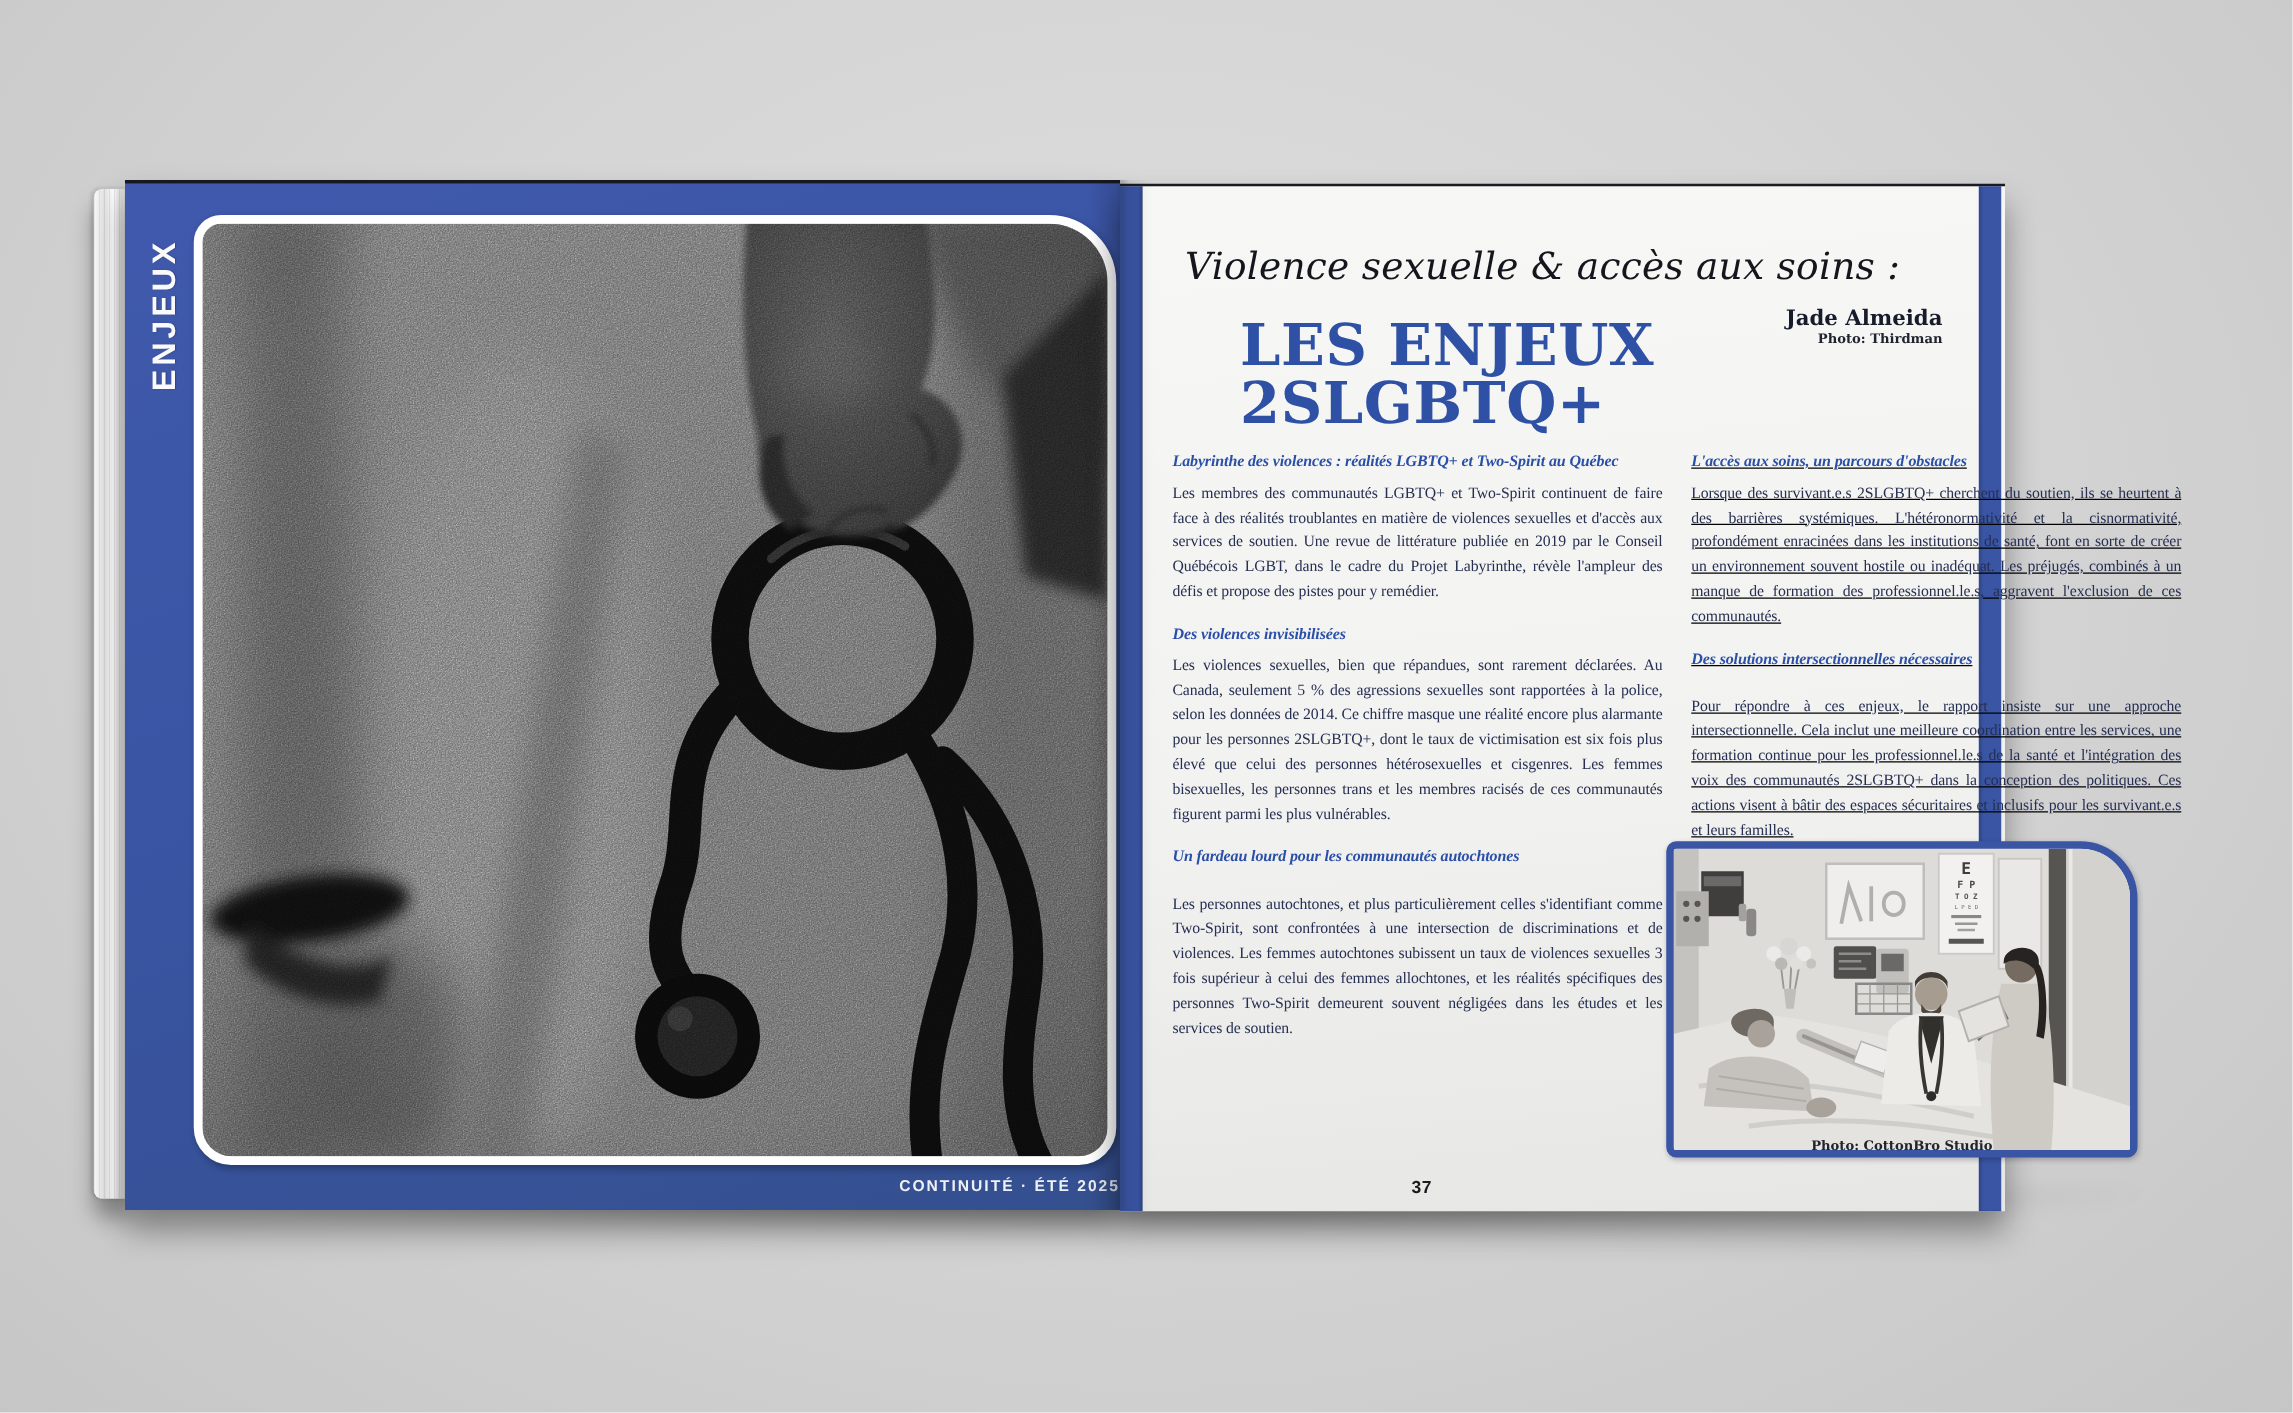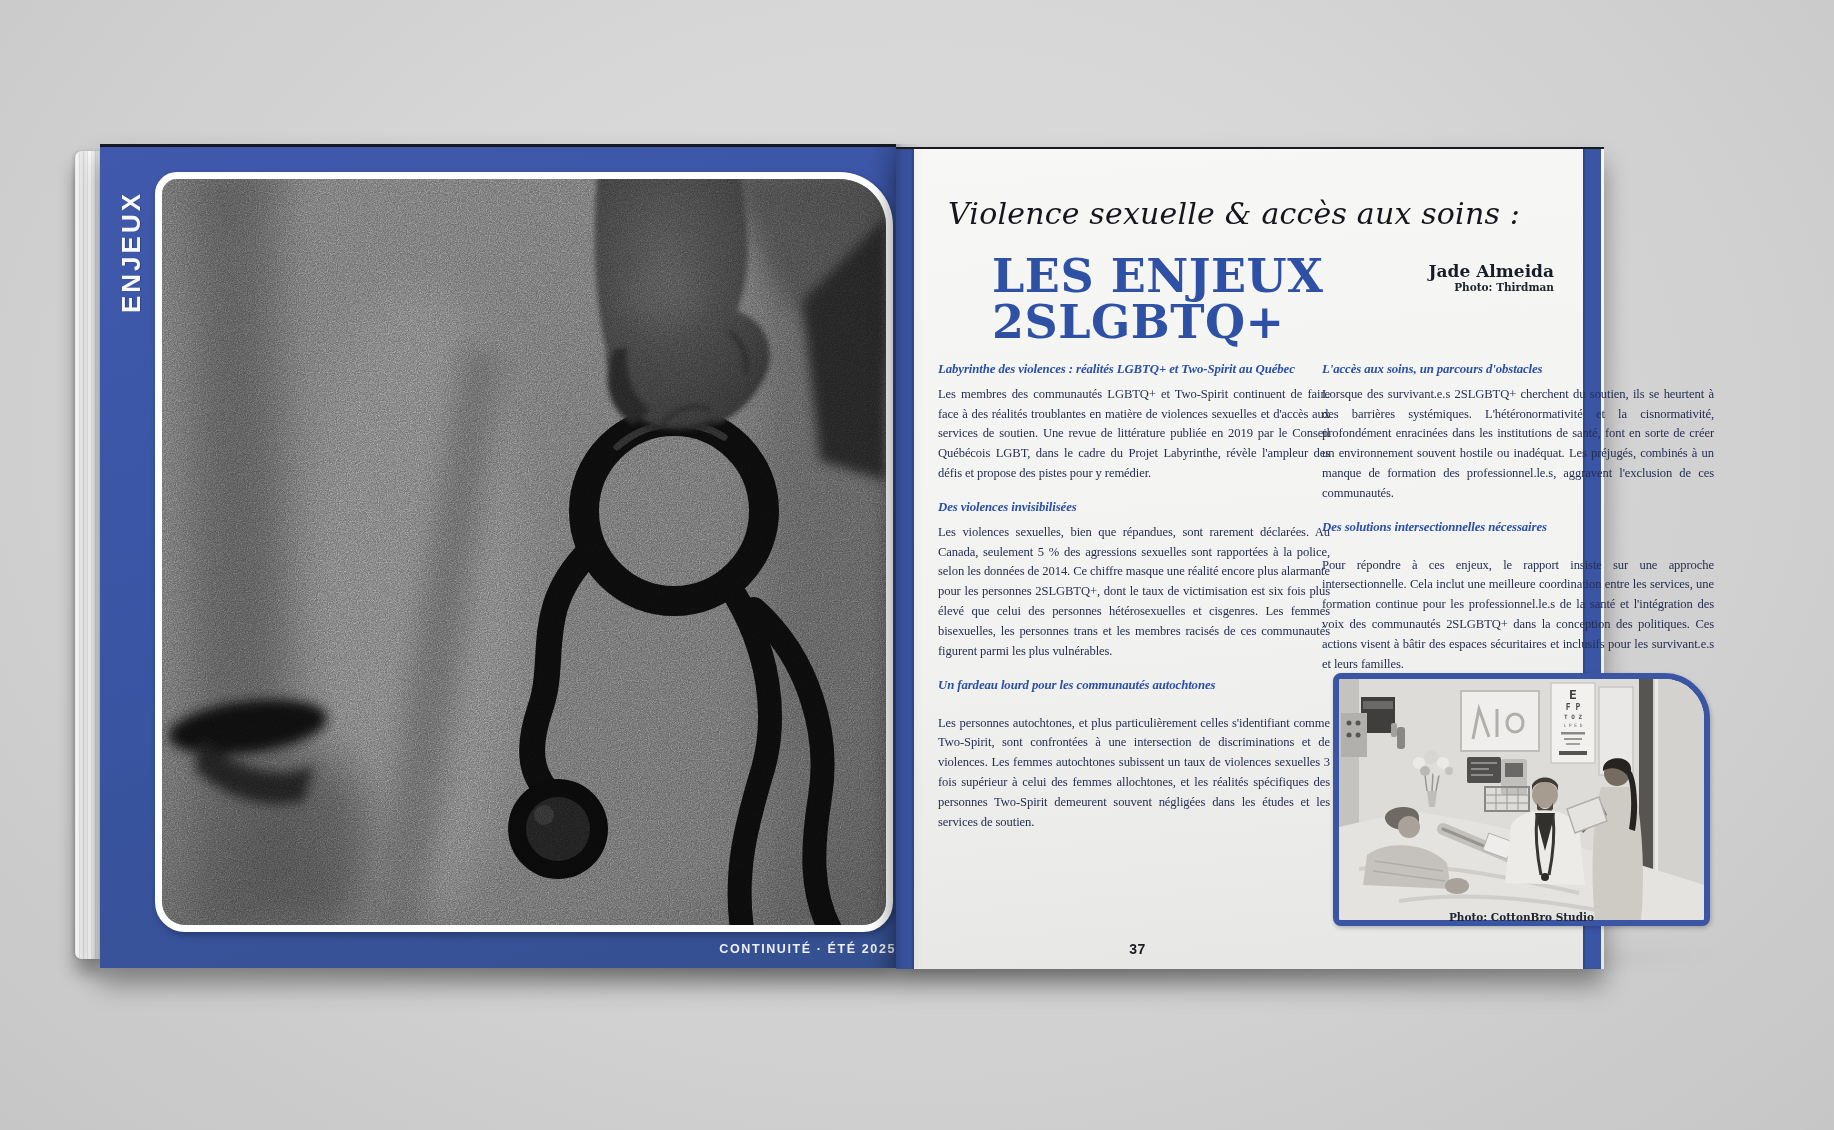--- a/index.html
+++ b/index.html
@@ -60,26 +60,26 @@
   .spine-bar.left{left:0;box-shadow:inset -2px 0 2px rgba(0,0,0,.18);}
   .spine-bar.right{right:3px;box-shadow:inset 2px 0 2px rgba(0,0,0,.18);}
   .kicker{
     position:absolute;left:52px;top:48px;color:#15161d;
     font:italic 30px/1.15 "DejaVu Serif", serif;letter-spacing:.2px;
   }
   .article-title{
     position:absolute;left:52px;top:104px;color:#2e51a6;
     font:700 46px/1 "DejaVu Serif", serif;letter-spacing:.5px;margin-left:44px;
   }
-  .byline{position:absolute;right:50px;top:96px;text-align:right;margin-top:16px;}
+  .byline{position:absolute;right:50px;top:96px;text-align:right;}
   .byline .author{font:700 17px/1.2 "DejaVu Serif", serif;color:#171c2b;}
   .byline .credit{font:700 10.5px/1.3 "DejaVu Serif", serif;color:#20242f;padding-left:44px;}
   .article-col{position:absolute;top:212px;width:392px;}
   .col-1{left:42px;}
-  .col-2{left:426px;}
+  .col-2{left:457px;text-decoration:underline;}
   .sec-h{
     font:italic 700 12.8px/1.3 "Liberation Serif", serif;
     color:#2a4fa8;margin:0 0 7px 0;letter-spacing:-.1px;
   }
   .sec-p{
     font:400 12.6px/1.58 "Liberation Serif", serif;color:#262f52;
     text-align:justify;margin:0 0 15px 0;letter-spacing:-.1px;
   }
   .sec-p:last-child{margin-bottom:0;margin-top:20px;}
   .hospital-photo{

